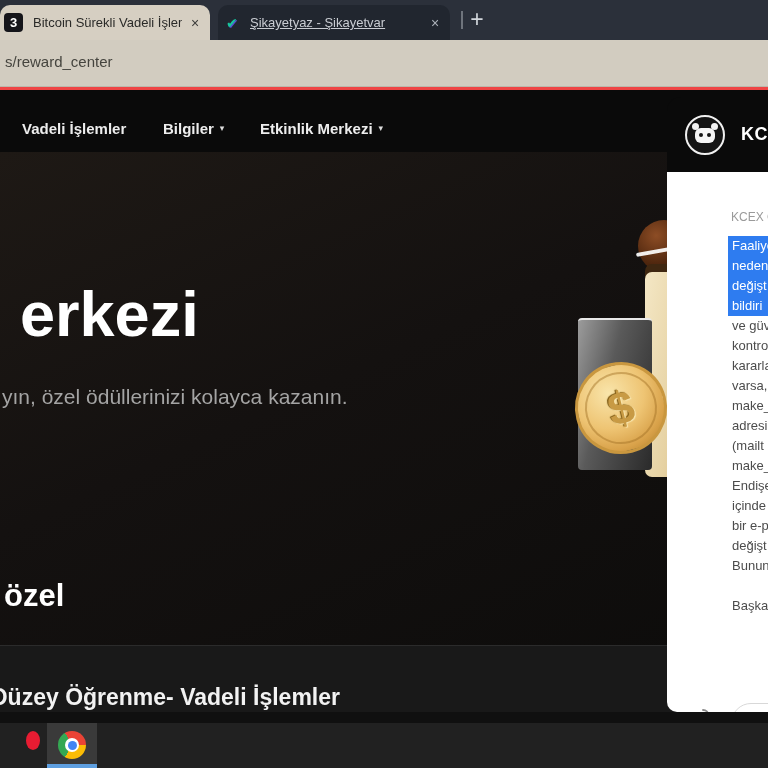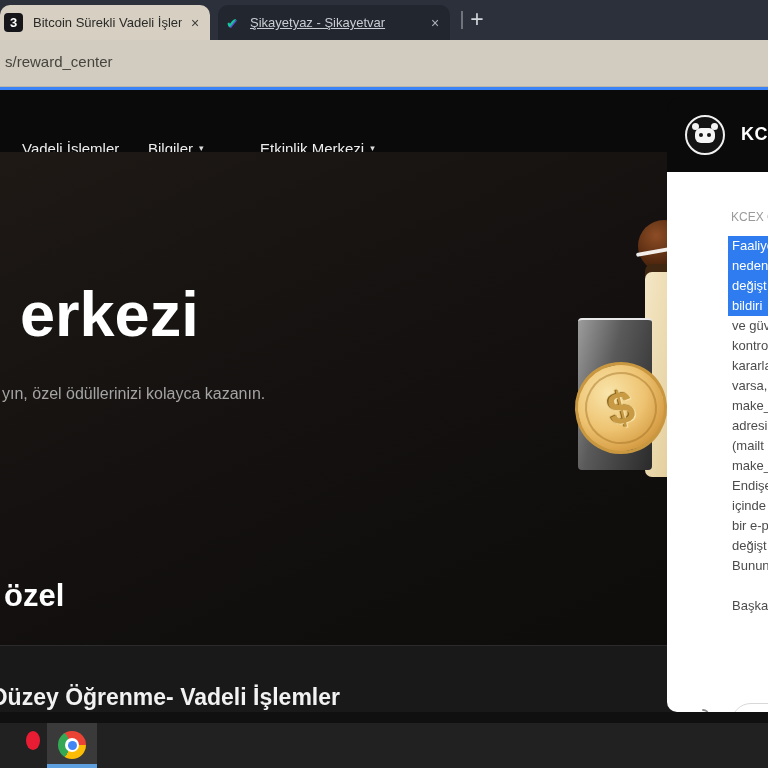--- a/index.html
+++ b/index.html
@@ -22,36 +22,36 @@
   .tab-2 .tab-title { color:#c9ccd2;text-decoration:underline; }
   .tab-close { font-size:14px; flex:0 0 14px; text-align:center; cursor:default; }
   .tab-1 .tab-close { color:#3c3c3a; }
   .tab-2 .tab-close { color:#aeb3bb; }
   .tab-sep { position:absolute; left:461px; top:11px; width:2px; height:18px; background:#6f747c; }
   .newtab { position:absolute; left:466px; top:3px; width:22px; height:32px; color:#d2d6db;
     font-size:23px; font-weight:300; text-align:center; line-height:32px; }
 
   
   .urlbar { position:absolute; left:0; top:40px; width:768px; height:50px; background:#d2ccc0;
-    border-bottom:3px solid #3b82f6; }
+    border-bottom:3px solid #ef4444; }
   .urlbar:after { content:""; position:absolute; left:0; bottom:0; width:768px; height:1px; background:#bdb7ab; }
   .url-text { position:absolute; left:5px; top:13px; font-size:15px; color:#45443e; }
 
   
   .sitenav { position:absolute; left:0; top:90px; width:768px; height:62px; background:#0a0a0a; }
   .nav-item { position:absolute; top:0; height:76px; display:flex; align-items:center; gap:6px;
-    color:#ededed; font-size:15px; font-weight:400;margin-top:20px; }
-  .nav-0 { left:22px; } .nav-1 { left:148px; } .nav-2 { left:260px;justify-content:space-between; }
+    color:#ededed; font-size:15px; font-weight:700; }
+  .nav-0 { left:22px; } .nav-1 { left:163px; } .nav-2 { left:260px;justify-content:space-between; }
   .caret { font-size:9px; color:#dcdcdc; }
 
   
   .hero { position:absolute; left:0; top:152px; width:768px; height:493px; overflow:hidden;
     background:linear-gradient(155deg,#1e1915 0%,#141110 45%,#0d0c0b 100%); }
   .hero-title { position:absolute; left:20px; top:126px; color:#fff; font-size:63px; font-weight:700; }
-  .hero-sub { position:absolute; left:2px; top:233px; color:#a4a4a4; font-size:16px; }
+  .hero-sub { position:absolute; left:2px; top:233px; color:#a4a4a4; font-size:21px; }
   .reward-label { position:absolute; left:4px; top:426px; color:#fff; font-size:31px; font-weight:700; }
   
   .art-sphere { position:absolute; left:638px; top:68px; width:52px; height:52px; border-radius:50%;
     background:radial-gradient(circle at 35% 30%, #8d4d25, #52280f 55%, #2e1708 90%); }
   .art-glint { position:absolute; left:636px; top:98px; width:34px; height:4px; background:#fff;
     transform:rotate(-10deg); border-radius:2px; opacity:.92; }
   .art-pillar { position:absolute; left:645px; top:120px; width:58px; height:205px; border-radius:7px;
     background:linear-gradient(100deg,#f4e7c5 0%,#e6d2a3 55%,#d2b782 100%); }
   .art-pillar-top { position:absolute; left:645px; top:112px; width:58px; height:16px;
     border-radius:7px 7px 0 0; background:#3f2711; }

